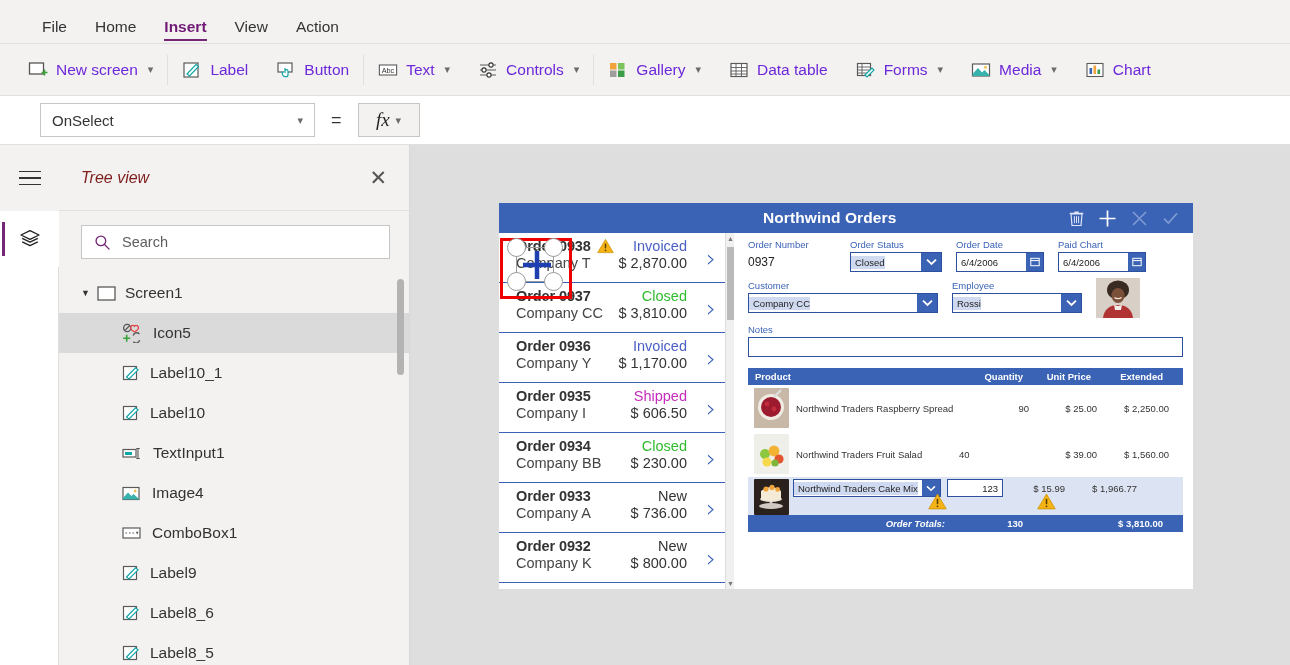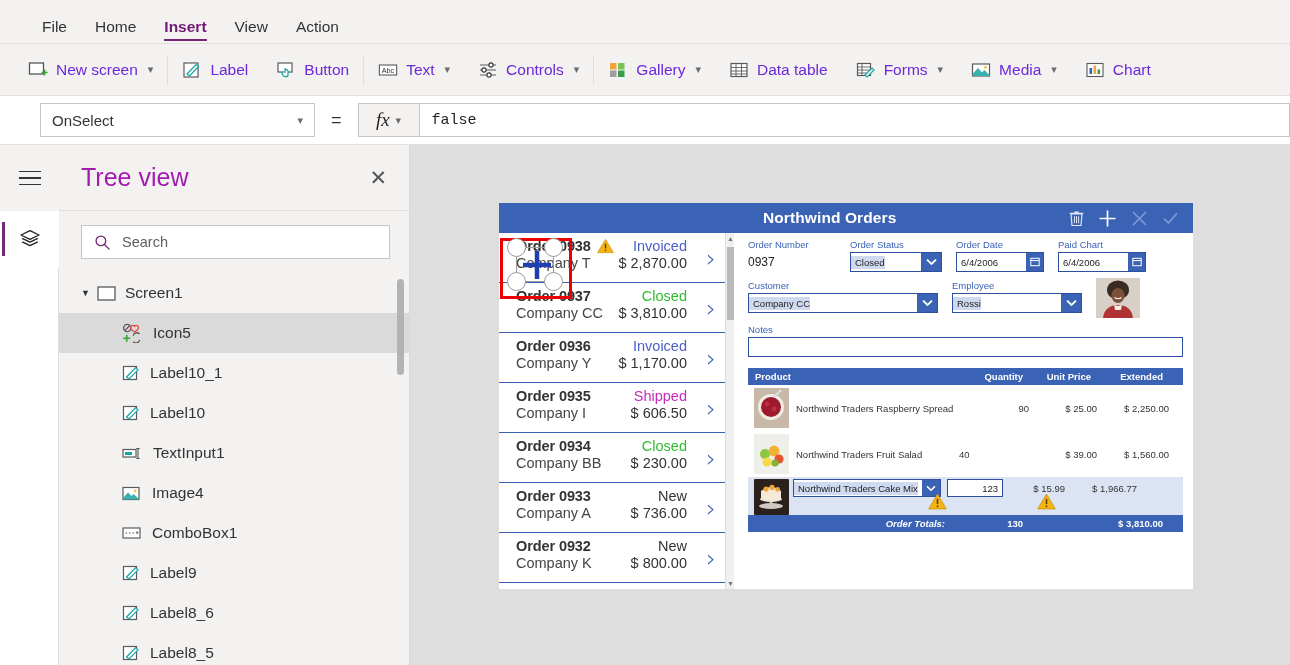--- a/index.html
+++ b/index.html
@@ -92,21 +92,21 @@
 
   
   .tree {
     position:absolute; left:59px; top:145px; width:351px; height:520px;
     background:#f3f2f1; border-right:1px solid #d8d8d8;
   }
   .tree-head {
     height:66px; display:flex; align-items:center; justify-content:space-between;
     padding:0 22px 0 22px; border-bottom:1px solid #e1dfdd;
   }
-  .tree-title { font-size:25px; color:#a21caf; font-weight:400; }
+  .tree-title { font-size:16px; color:#7f1d1d; font-weight:400;font-style:italic; }
   .tree-x { font-size:21px; color:#555; cursor:pointer; line-height:1; font-weight:300;}
   .search-wrap { padding:14px 19px 14px 22px; }
   .search-box {
     height:34px; border:1px solid #c8c6c4; background:#fff;
     display:flex; align-items:center; gap:11px; padding:0 12px;
     cursor:text;
   }
   .search-ph { font-size:14.5px; color:#605e5c; }
   .tree-list { position:relative; height:calc(520px - 66px - 62px); overflow:hidden; }
   .tnode {
@@ -336,21 +336,20 @@
   <div class="fxbar">
     <div class="prop-select">
       <span>OnSelect</span>
       <span class="chev">▾</span>
     </div>
     <span class="eq">=</span>
     <div class="fx-btn">
       <span class="fx-glyph">fx</span>
       <span class="chev">▾</span>
     </div>
-    <div class="fx-input">false</div>
   </div>
 
   <div class="rail">
     <div class="rail-ham">
       <div class="ham-bars">
           <div></div>
           <div></div>
           <div></div>
         </div>
     </div>

